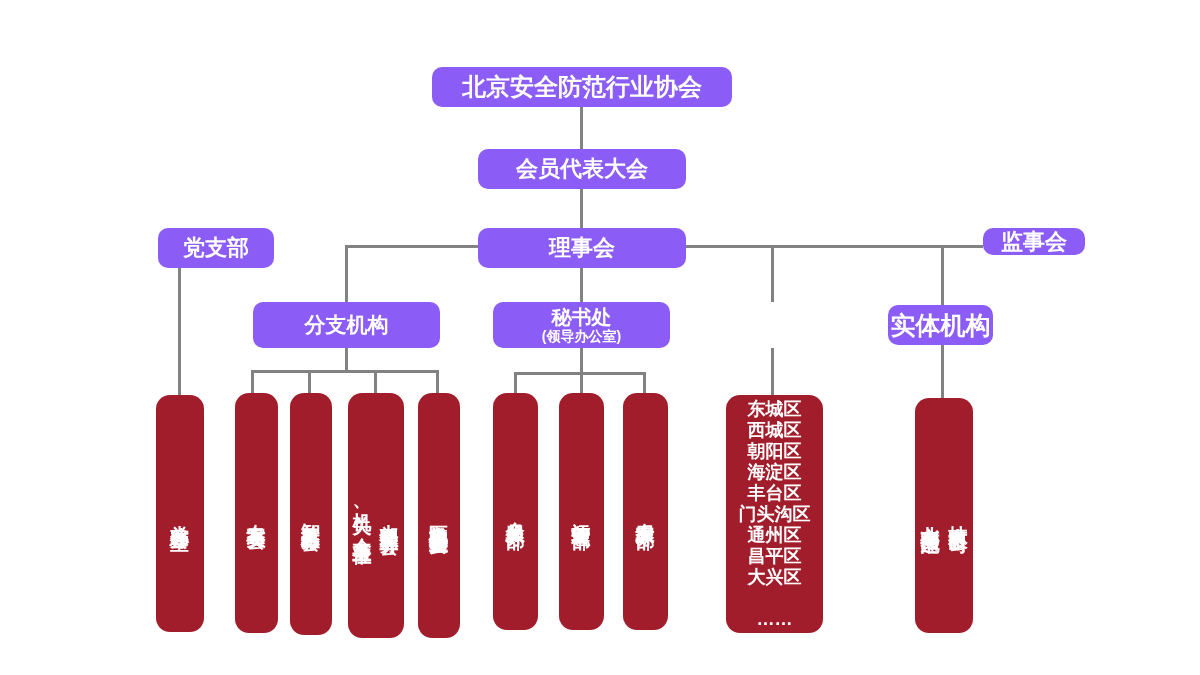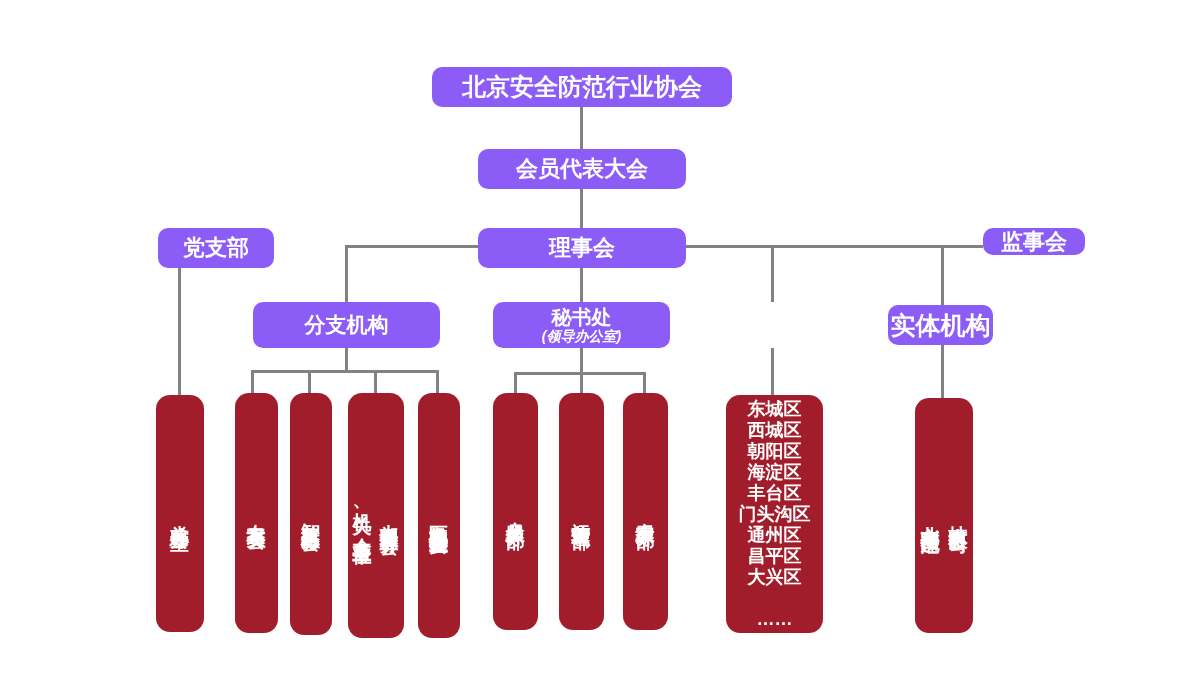--- a/index.html
+++ b/index.html
@@ -10,21 +10,21 @@
   }
   .stage{position:absolute;left:0;top:0;width:1200px;height:675px;}
   .line{position:absolute;background:#828282;}
   .box{
     position:absolute;display:flex;align-items:center;justify-content:center;
     color:#ffffff;font-weight:bold;text-align:center;box-sizing:border-box;
   }
   .gold{background:#8b5cf6;border-radius:10px;}
   .red{background:#A21D2B;border-radius:14px;justify-content:center;}
   .col{flex-direction:column;line-height:1.1;}
-  .sub{font-size:14px;font-weight:bold;margin-top:1px;font-style:italic;}
+  .sub{font-size:14px;font-weight:bold;margin-top:1px;}
   .vtext{
     writing-mode:vertical-lr;text-orientation:upright;
     white-space:pre-line;letter-spacing:2px;line-height:27px;
     font-size:19px;
   }
   .hlist{white-space:pre-line;font-size:18px;line-height:21px;}
   
   .n-assoc{left:432px;top:67px;width:300px;height:40px;font-size:24px;}
   .n-congress{left:478px;top:149px;width:208px;height:40px;font-size:22px;}
   .n-council{left:478px;top:228px;width:208px;height:40px;font-size:22px;}

